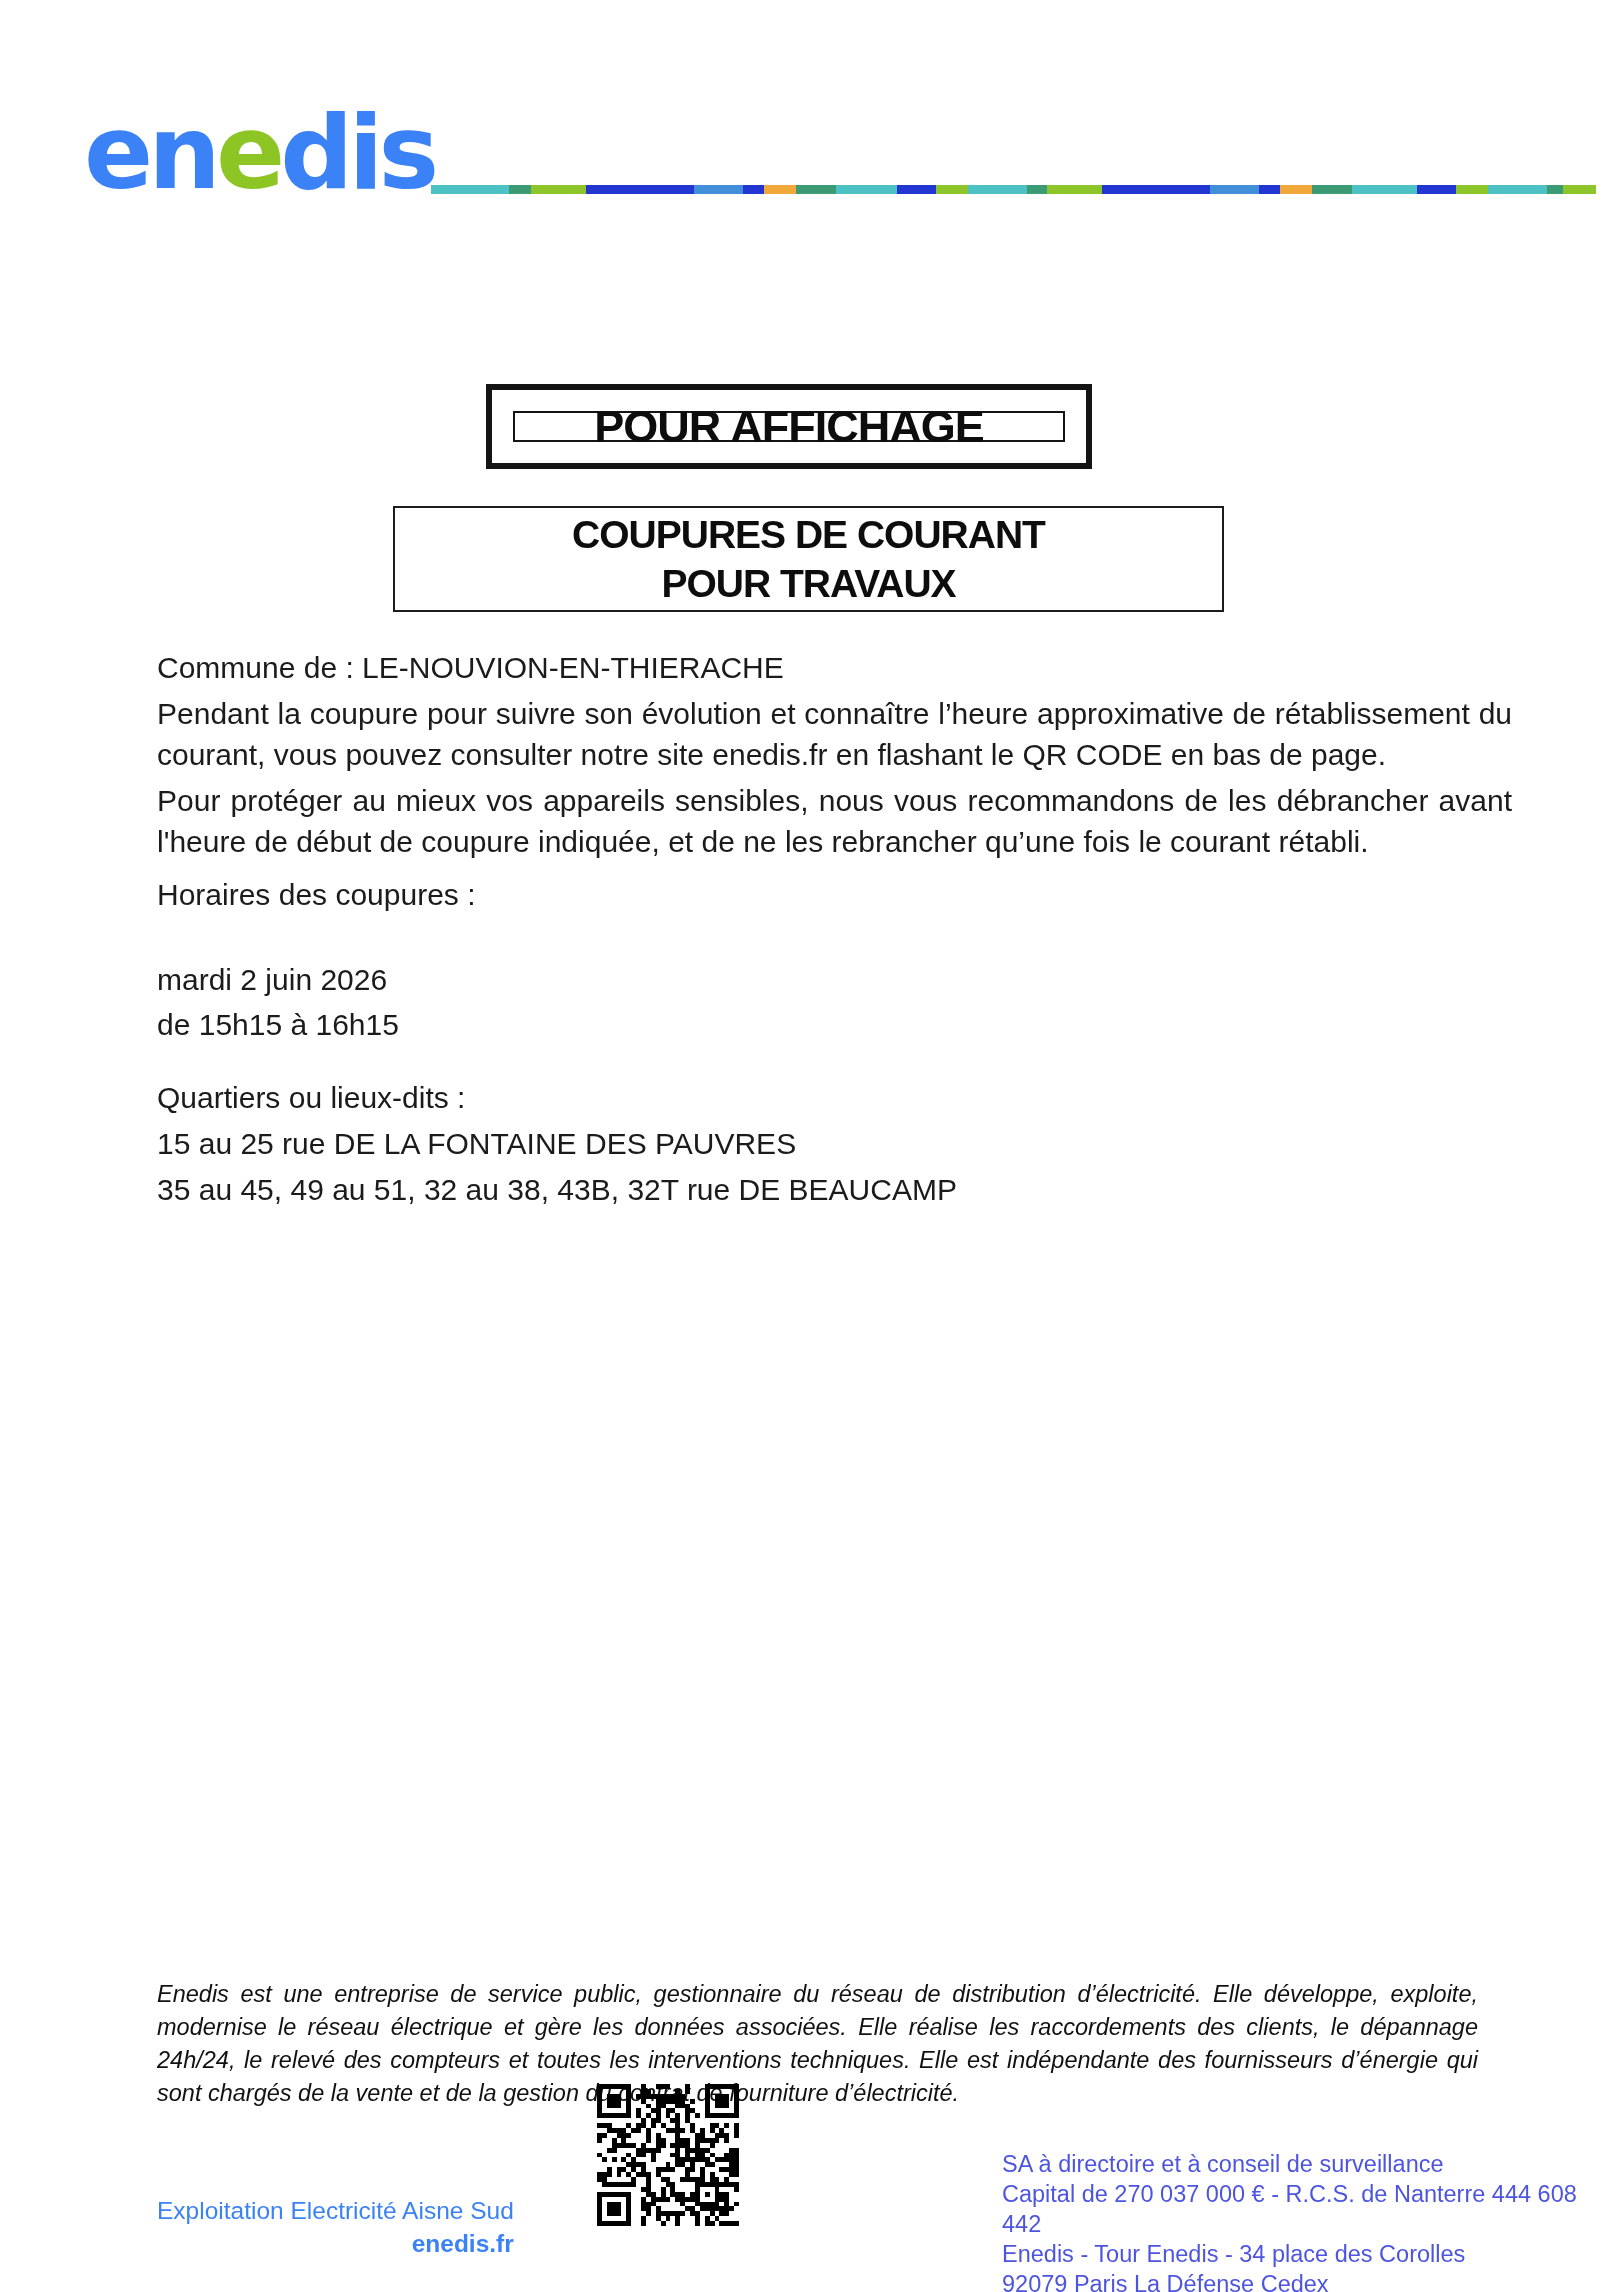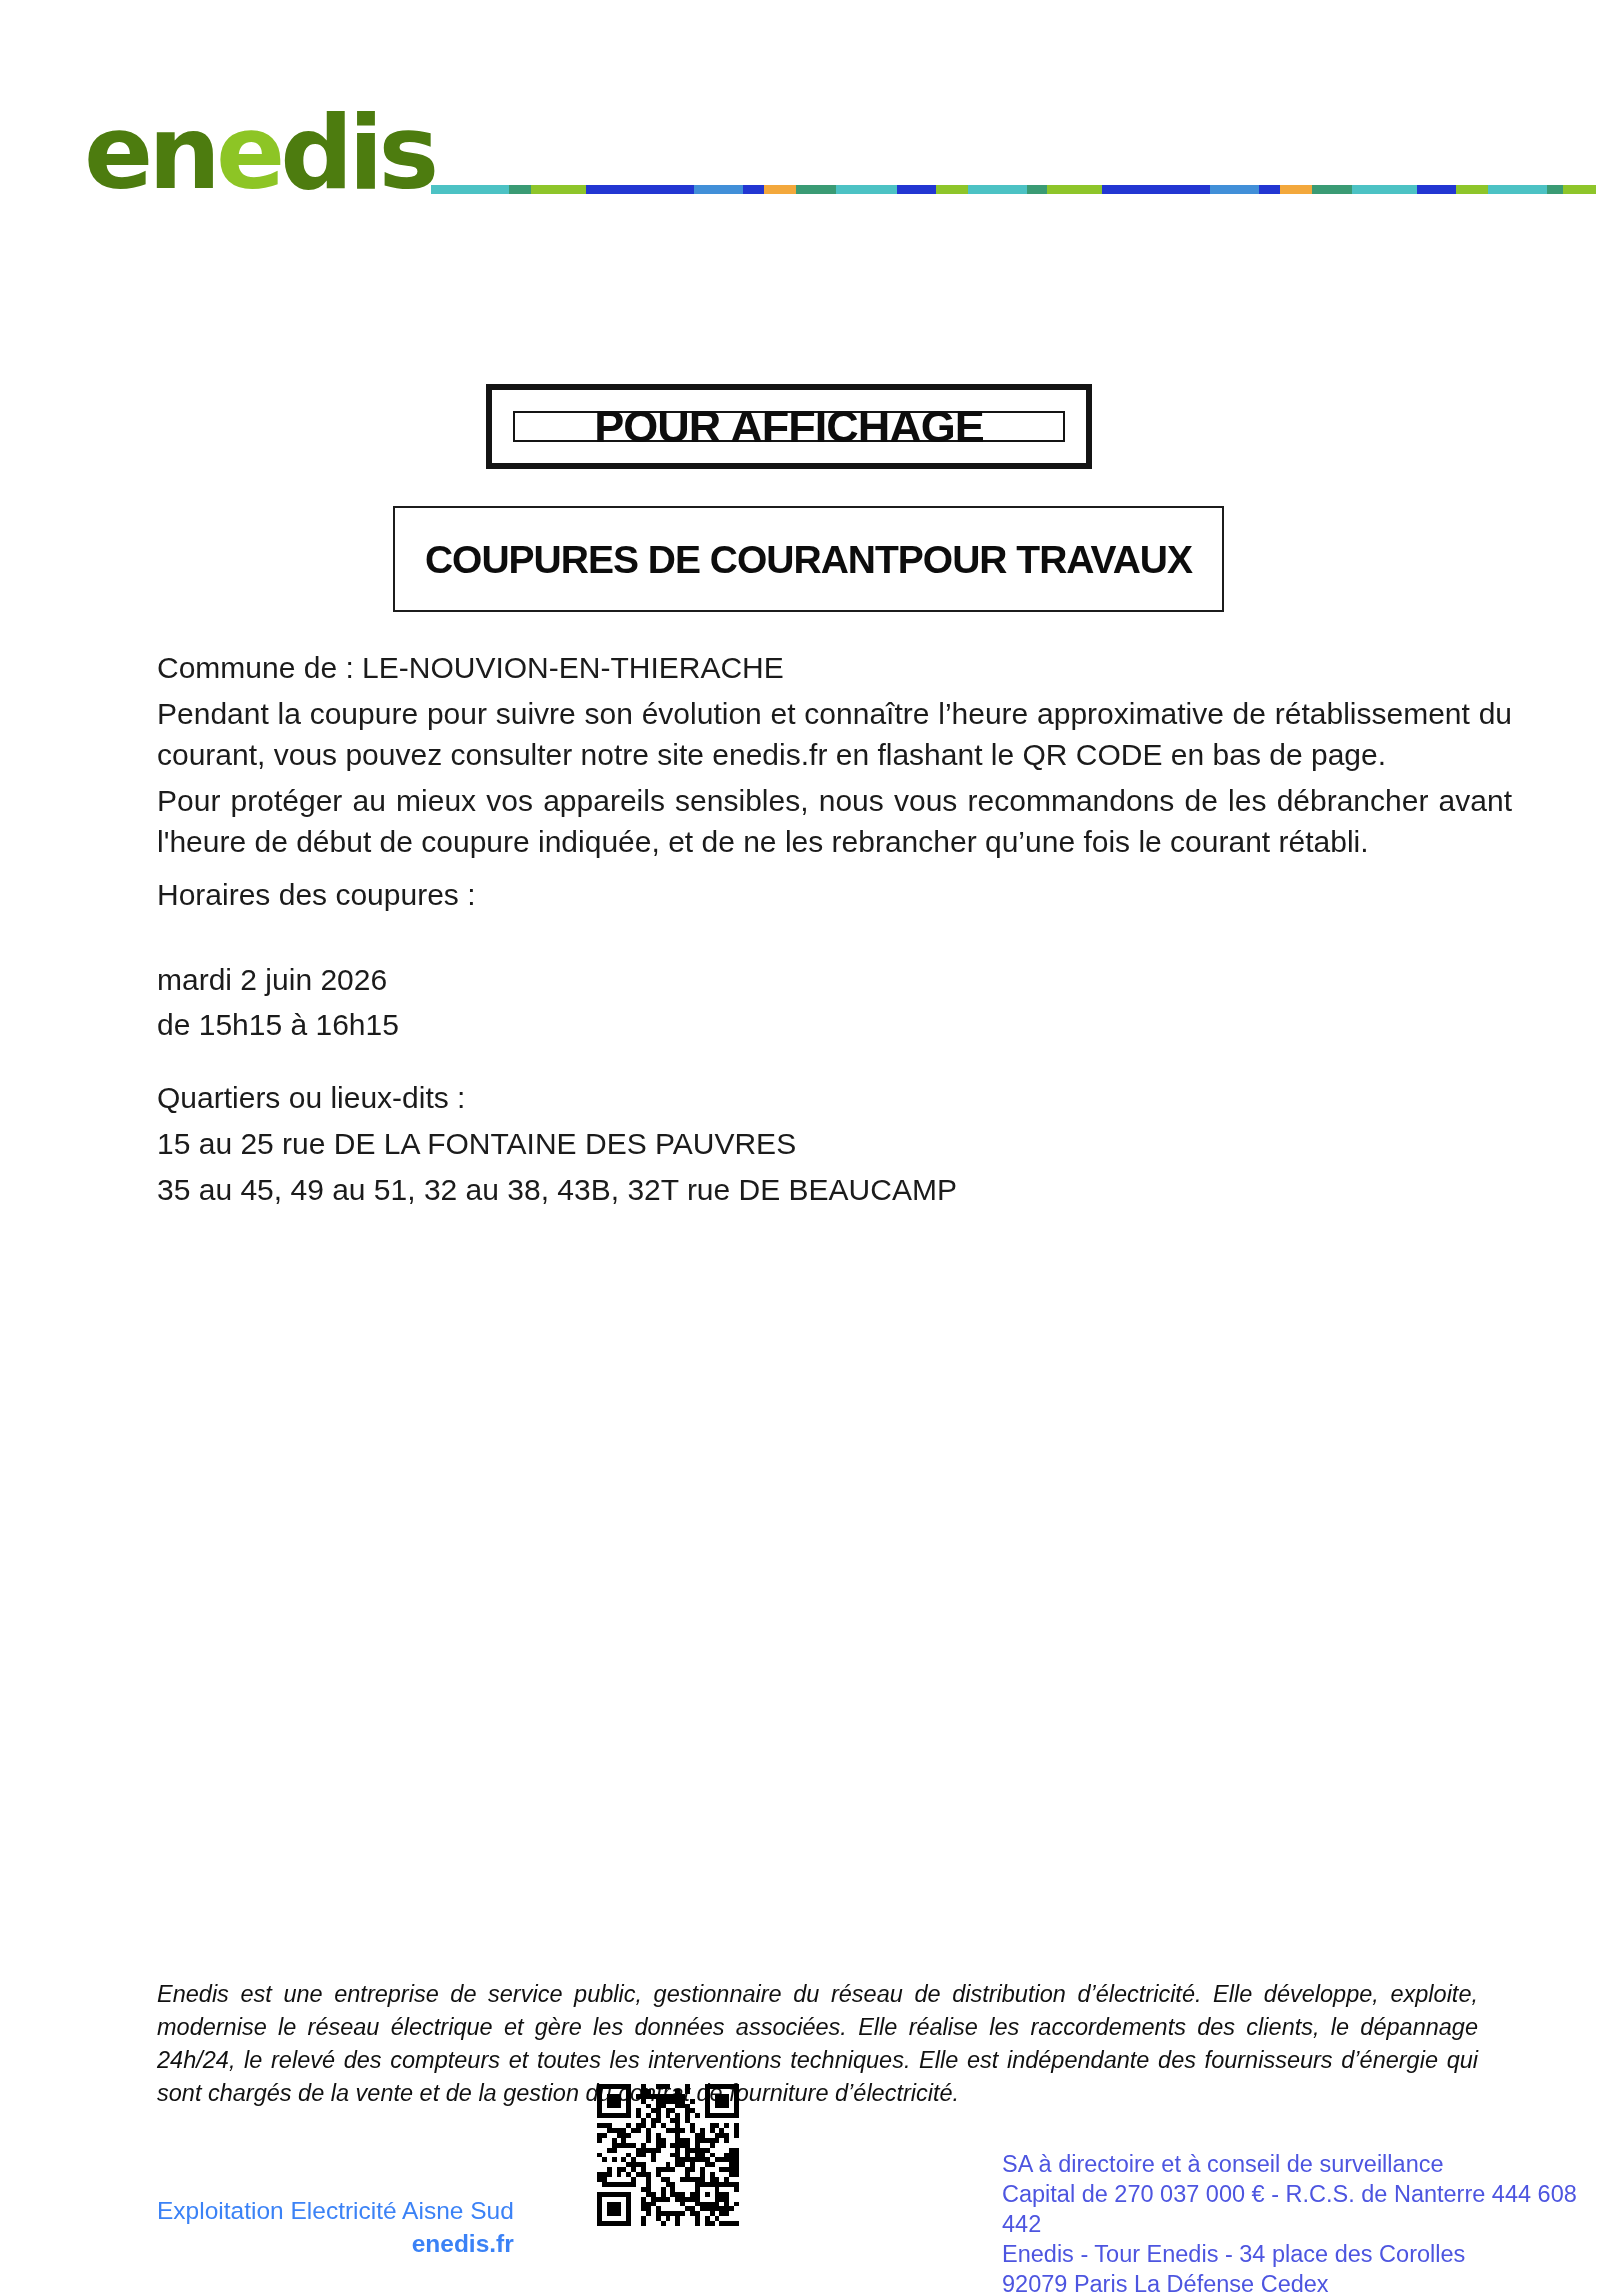--- a/index.html
+++ b/index.html
@@ -6,41 +6,41 @@
   .page {
     position:relative; width:1621px; height:2293px; margin:0 auto;
     background:#ffffff; overflow:hidden;
     font-family:"Liberation Sans", sans-serif; color:#1b1b1b;
   }
 
   
   .logo { position:absolute; left:84px; top:102px; font-weight:800;
           font-size:102px; line-height:1; letter-spacing:-4.9px;
           font-family:"DejaVu Sans","Liberation Sans",sans-serif; }
-  .logo .lb { color:#4d7c0f; }
+  .logo .lb { color:#3b82f6; }
   .logo .lg { color:#8dc525; }
 
   
   .brand-line { position:absolute; left:431px; top:185px; width:1166px; height:8.8px;
                 display:flex; overflow:hidden; }
   .brand-line div { height:100%; flex:0 0 auto; }
 
   
   .banner { position:absolute; left:486px; top:384px; width:606px; height:85px;
             box-sizing:border-box; border:6.9px solid #141414; padding:21px;
             background:#fff; }
   .banner-inner { box-sizing:border-box; width:100%; height:100%;
             border:2px solid #141414; display:flex; align-items:center;
             justify-content:center; }
   .banner-inner span { font-size:45px; font-weight:700; letter-spacing:-1px; color:#0d0d0d; }
 
   
   .subject { position:absolute; left:393px; top:506px; width:831px; height:106px;
              box-sizing:border-box; border:2.9px solid #1c1c1c; background:#fff;
-             display:flex; flex-direction:row; align-items:center; justify-content:center; }
+             display:flex; flex-direction:column; align-items:center; justify-content:center; }
   .subject div { font-size:39px; font-weight:700; letter-spacing:-1px;
                  line-height:49px; color:#0d0d0d; }
 
   
   .content { position:absolute; left:157px; top:647px; width:1355px;
              font-size:30px; line-height:41px; }
   .content p { margin:4.9px 0 0 0; }
   .content p:first-child { margin-top:0; }
   .just { text-align:justify; }
   .notice { font-weight:700; }

